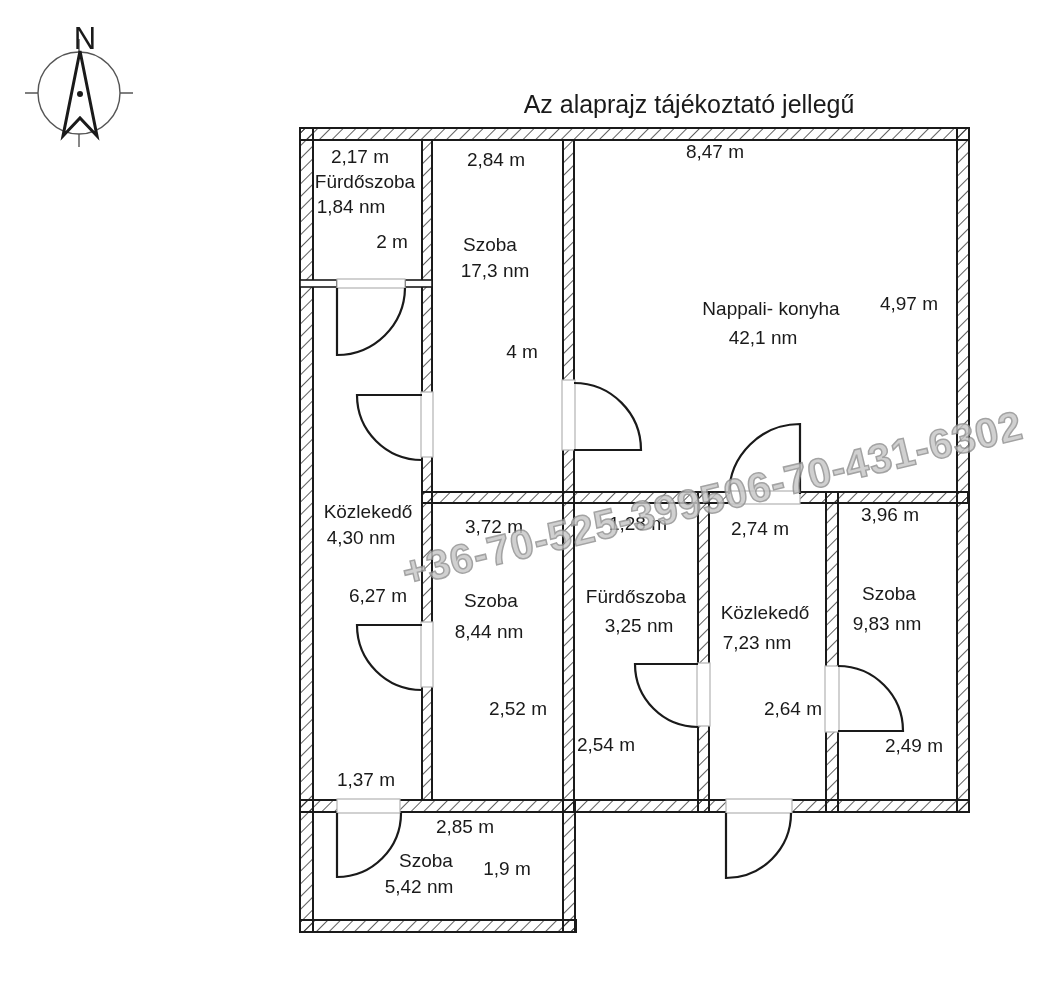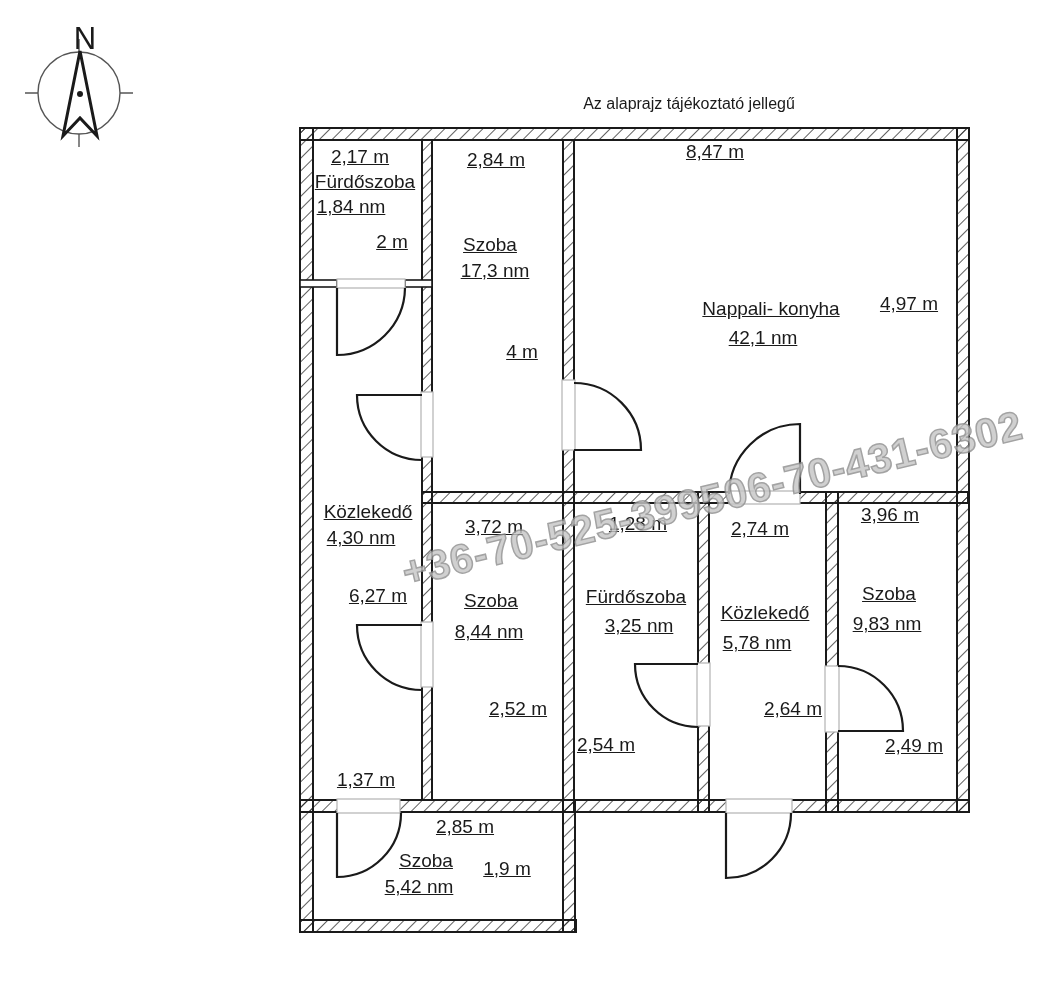--- a/index.html
+++ b/index.html
@@ -4,22 +4,22 @@
 <style>
   html,body{margin:0;padding:0;background:#fff;}
   .stage{position:relative;width:1037px;height:1000px;background:#ffffff;overflow:hidden;
          font-family:"Liberation Sans",sans-serif;color:#1a1a1a;}
   svg.plan{position:absolute;left:0;top:0;}
   .wall{fill:url(#hatch);stroke:#1a1a1a;stroke-width:2;}
   .thinwall{fill:#ffffff;stroke:#1a1a1a;stroke-width:1.6;}
   .opening{fill:#ffffff;stroke:#b3b3b3;stroke-width:1.2;}
   .door{fill:none;stroke:#1a1a1a;stroke-width:2.2;}
   .compass-line{fill:none;stroke:#555;stroke-width:1.4;}
-  .lbl{position:absolute;transform:translate(-50%,-50%);font-size:19px;white-space:nowrap;text-decoration:underline;}
-  .title{position:absolute;transform:translate(-50%,-50%);font-size:16px;white-space:nowrap;}
+  .lbl{position:absolute;transform:translate(-50%,-50%);font-size:19px;white-space:nowrap;}
+  .title{position:absolute;transform:translate(-50%,-50%);font-size:25px;white-space:nowrap;}
   .watermark{position:absolute;left:403px;top:550px;transform:rotate(-13.5deg);
              transform-origin:0 50%;font-size:41px;font-weight:bold;letter-spacing:1px;
              color:#c6c6c6;-webkit-text-stroke:1.5px #8f8f8f;opacity:.82;white-space:nowrap;}
 </style>
 </head>
 <body>
 
 <div class="stage">
 
   <svg class="plan" width="1037" height="1000" viewBox="0 0 1037 1000">
@@ -106,21 +106,21 @@
   <div class="lbl" style="left:489px;top:632px">8,44 nm</div>
   <div class="lbl" style="left:518px;top:709px">2,52 m</div>
 
   <div class="lbl" style="left:638px;top:524px">1,28 m</div>
   <div class="lbl" style="left:636px;top:597px">Fürdőszoba</div>
   <div class="lbl" style="left:639px;top:626px">3,25 nm</div>
   <div class="lbl" style="left:606px;top:745px">2,54 m</div>
 
   <div class="lbl" style="left:760px;top:529px">2,74 m</div>
   <div class="lbl" style="left:765px;top:613px">Közlekedő</div>
-  <div class="lbl" style="left:757px;top:643px">5,78 nm</div>
+  <div class="lbl" style="left:757px;top:643px">7,23 nm</div>
   <div class="lbl" style="left:793px;top:709px">2,64 m</div>
 
   <div class="lbl" style="left:890px;top:515px">3,96 m</div>
   <div class="lbl" style="left:889px;top:594px">Szoba</div>
   <div class="lbl" style="left:887px;top:624px">9,83 nm</div>
   <div class="lbl" style="left:914px;top:746px">2,49 m</div>
 
   <div class="lbl" style="left:465px;top:827px">2,85 m</div>
   <div class="lbl" style="left:426px;top:861px">Szoba</div>
   <div class="lbl" style="left:419px;top:887px">5,42 nm</div>

